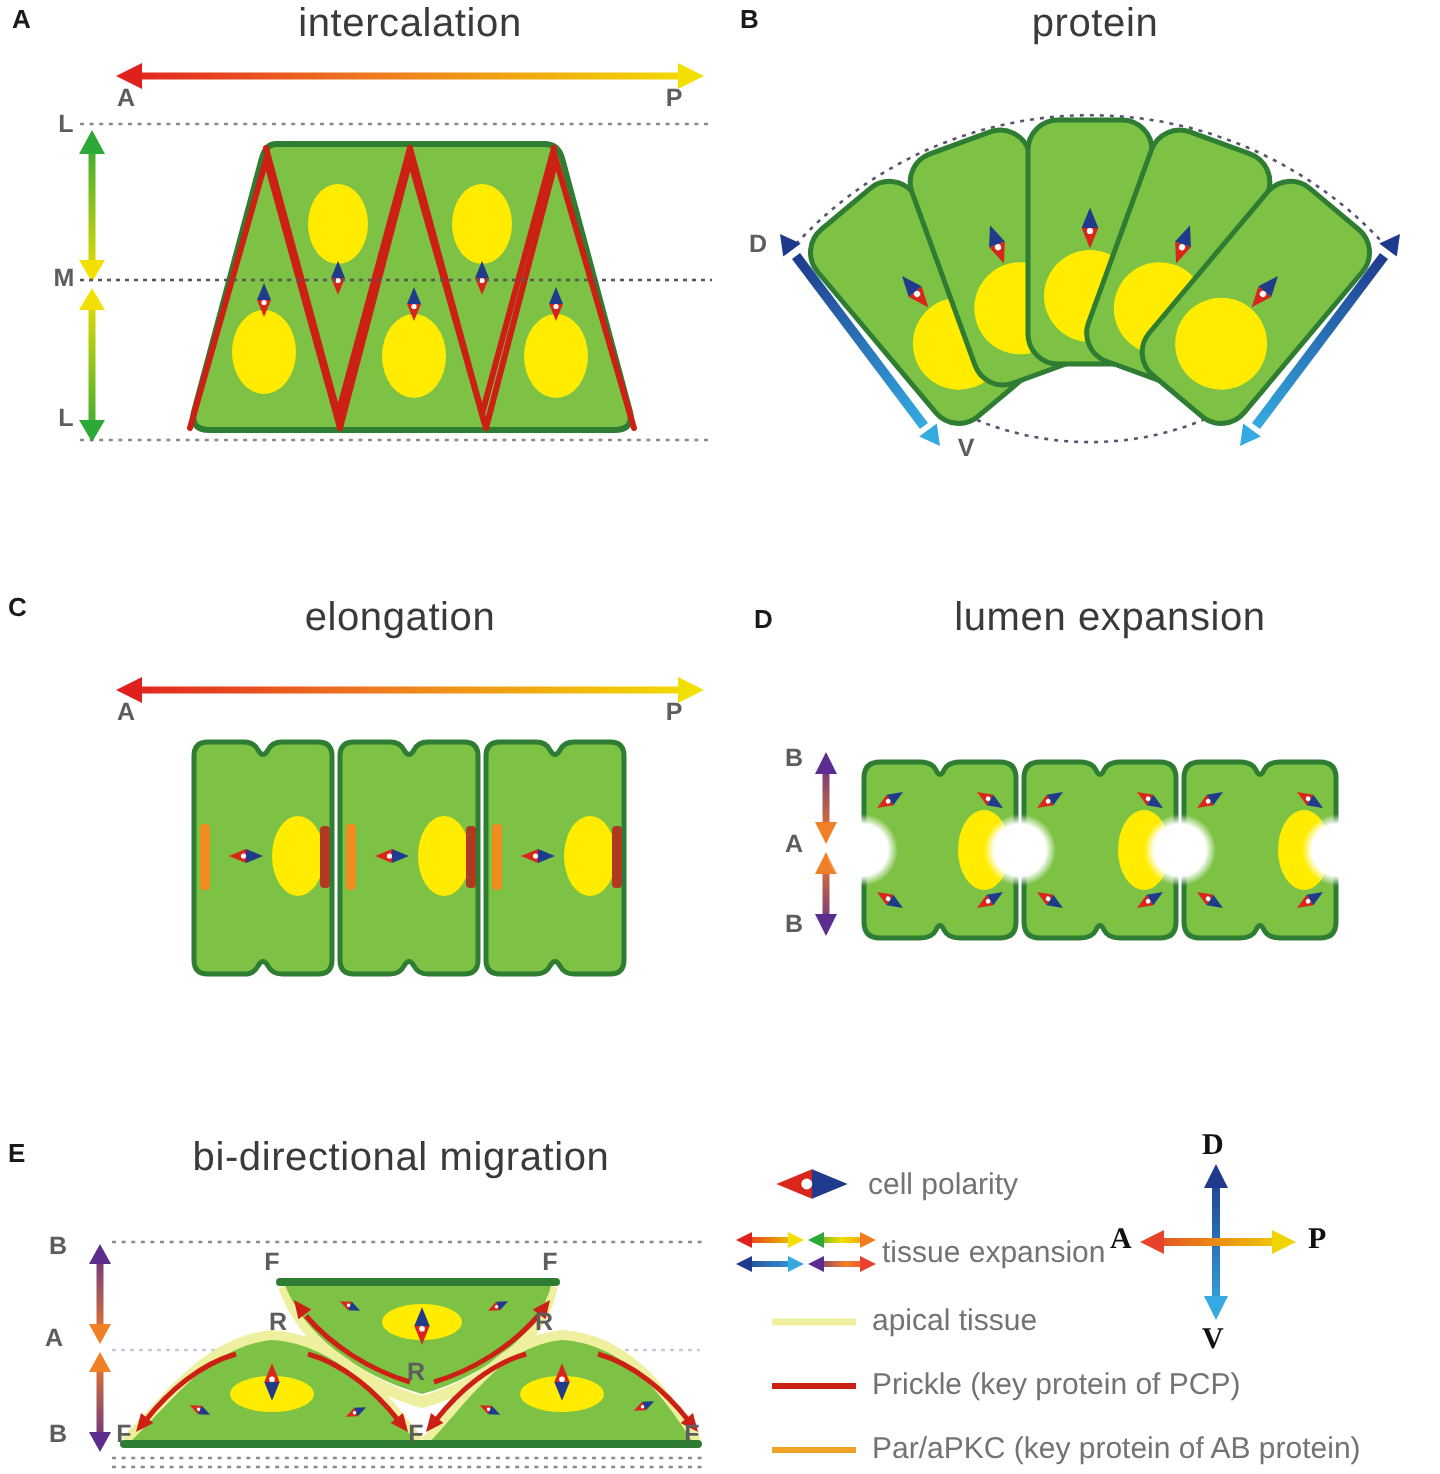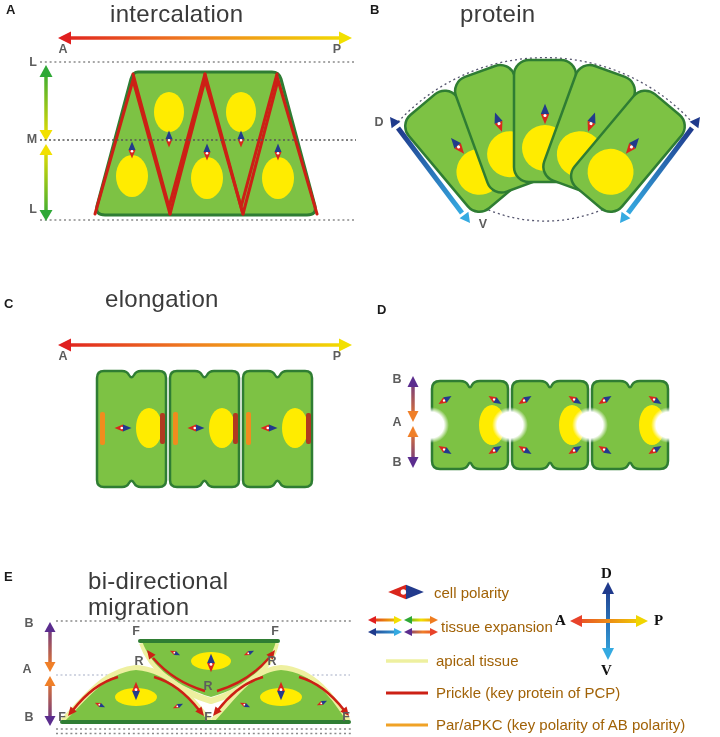--- a/index.html
+++ b/index.html
@@ -1,22 +1,22 @@
 <!DOCTYPE html>
 <html><head>
 <meta charset="utf-8">
 <style>
   html,body{margin:0;padding:0;background:#fff}
   .canvas{position:relative;width:720px;height:737px;background:#fff;
           font-family:"Liberation Sans",sans-serif;overflow:hidden}
   .canvas > svg{position:absolute;left:0;top:0}
   .lbl{position:absolute;color:#5d5d5d;font-size:12.5px;font-weight:bold;line-height:1;text-align:center}
   .letter{position:absolute;color:#1a1a1a;font-size:13px;font-weight:bold;line-height:1}
-  .title{position:absolute;color:#3a3a3a;font-size:24px;line-height:1.1;letter-spacing:.3px}
-  .leg{position:absolute;color:#a16207;font-size:15px;line-height:1.1}
+  .title{position:absolute;color:#3a3a3a;font-size:20px;line-height:1.1;text-align:center;letter-spacing:.3px}
+  .leg{position:absolute;color:#737373;font-size:15px;line-height:1.1}
   .serif{position:absolute;font-family:"Liberation Serif",serif;font-weight:bold;font-size:15px;color:#111;line-height:1}
 </style>
 </head>
 <body>
 
 <div class="canvas">
 
 <svg width="720" height="737" viewBox="0 0 720 737" xmlns="http://www.w3.org/2000/svg">
   <defs>
     <g id="cp">
@@ -328,25 +328,26 @@
 <div class="lbl" style="left:26px;top:56px;width:14px">L</div>
 <div class="lbl" style="left:24px;top:133px;width:16px">M</div>
 <div class="lbl" style="left:26px;top:203px;width:14px">L</div>
 
 <div class="letter" style="left:370px;top:3px">B</div>
 <div class="title" style="left:460px;top:1px;width:175px">protein</div>
 <div class="lbl" style="left:372px;top:116px;width:14px">D</div>
 <div class="lbl" style="left:476px;top:218px;width:14px">V</div>
 
 <div class="letter" style="left:4px;top:297px">C</div>
-<div class="title" style="left:105px;top:286px;width:190px">elongation</div>
+<div class="title" style="left:105px;top:298px;width:190px">elongation</div>
 <div class="lbl" style="left:56px;top:350px;width:14px">A</div>
 <div class="lbl" style="left:330px;top:350px;width:14px">P</div>
 
 <div class="letter" style="left:377px;top:303px">D</div>
+<div class="title" style="left:465px;top:298px;width:180px">lumen expansion</div>
 <div class="lbl" style="left:390px;top:373px;width:14px">B</div>
 <div class="lbl" style="left:390px;top:416px;width:14px">A</div>
 <div class="lbl" style="left:390px;top:456px;width:14px">B</div>
 
 <div class="letter" style="left:4px;top:570px">E</div>
 <div class="title" style="left:88px;top:568px;width:225px">bi-directional migration</div>
 <div class="lbl" style="left:22px;top:617px;width:14px">B</div>
 <div class="lbl" style="left:20px;top:663px;width:14px">A</div>
 <div class="lbl" style="left:22px;top:711px;width:14px">B</div>
 <div class="lbl" style="left:129px;top:625px;width:14px">F</div>
@@ -355,20 +356,20 @@
 <div class="lbl" style="left:265px;top:655px;width:14px">R</div>
 <div class="lbl" style="left:201px;top:680px;width:14px">R</div>
 <div class="lbl" style="left:55px;top:711px;width:14px">F</div>
 <div class="lbl" style="left:201px;top:711px;width:14px">F</div>
 <div class="lbl" style="left:339px;top:711px;width:14px">F</div>
 
 <div class="leg" style="left:434px;top:585px">cell polarity</div>
 <div class="leg" style="left:441px;top:619px">tissue expansion</div>
 <div class="leg" style="left:436px;top:653px">apical tissue</div>
 <div class="leg" style="left:436px;top:685px">Prickle (key protein of  PCP)</div>
-<div class="leg" style="left:436px;top:717px">Par/aPKC (key polarity of AB polarity)</div>
+<div class="leg" style="left:436px;top:717px">Par/aPKC (key protein of AB protein)</div>
 
 <div class="serif" style="left:601px;top:566px">D</div>
 <div class="serif" style="left:601px;top:663px">V</div>
 <div class="serif" style="left:555px;top:613px">A</div>
 <div class="serif" style="left:654px;top:613px">P</div>
 
 </div>
 
 </body></html>

